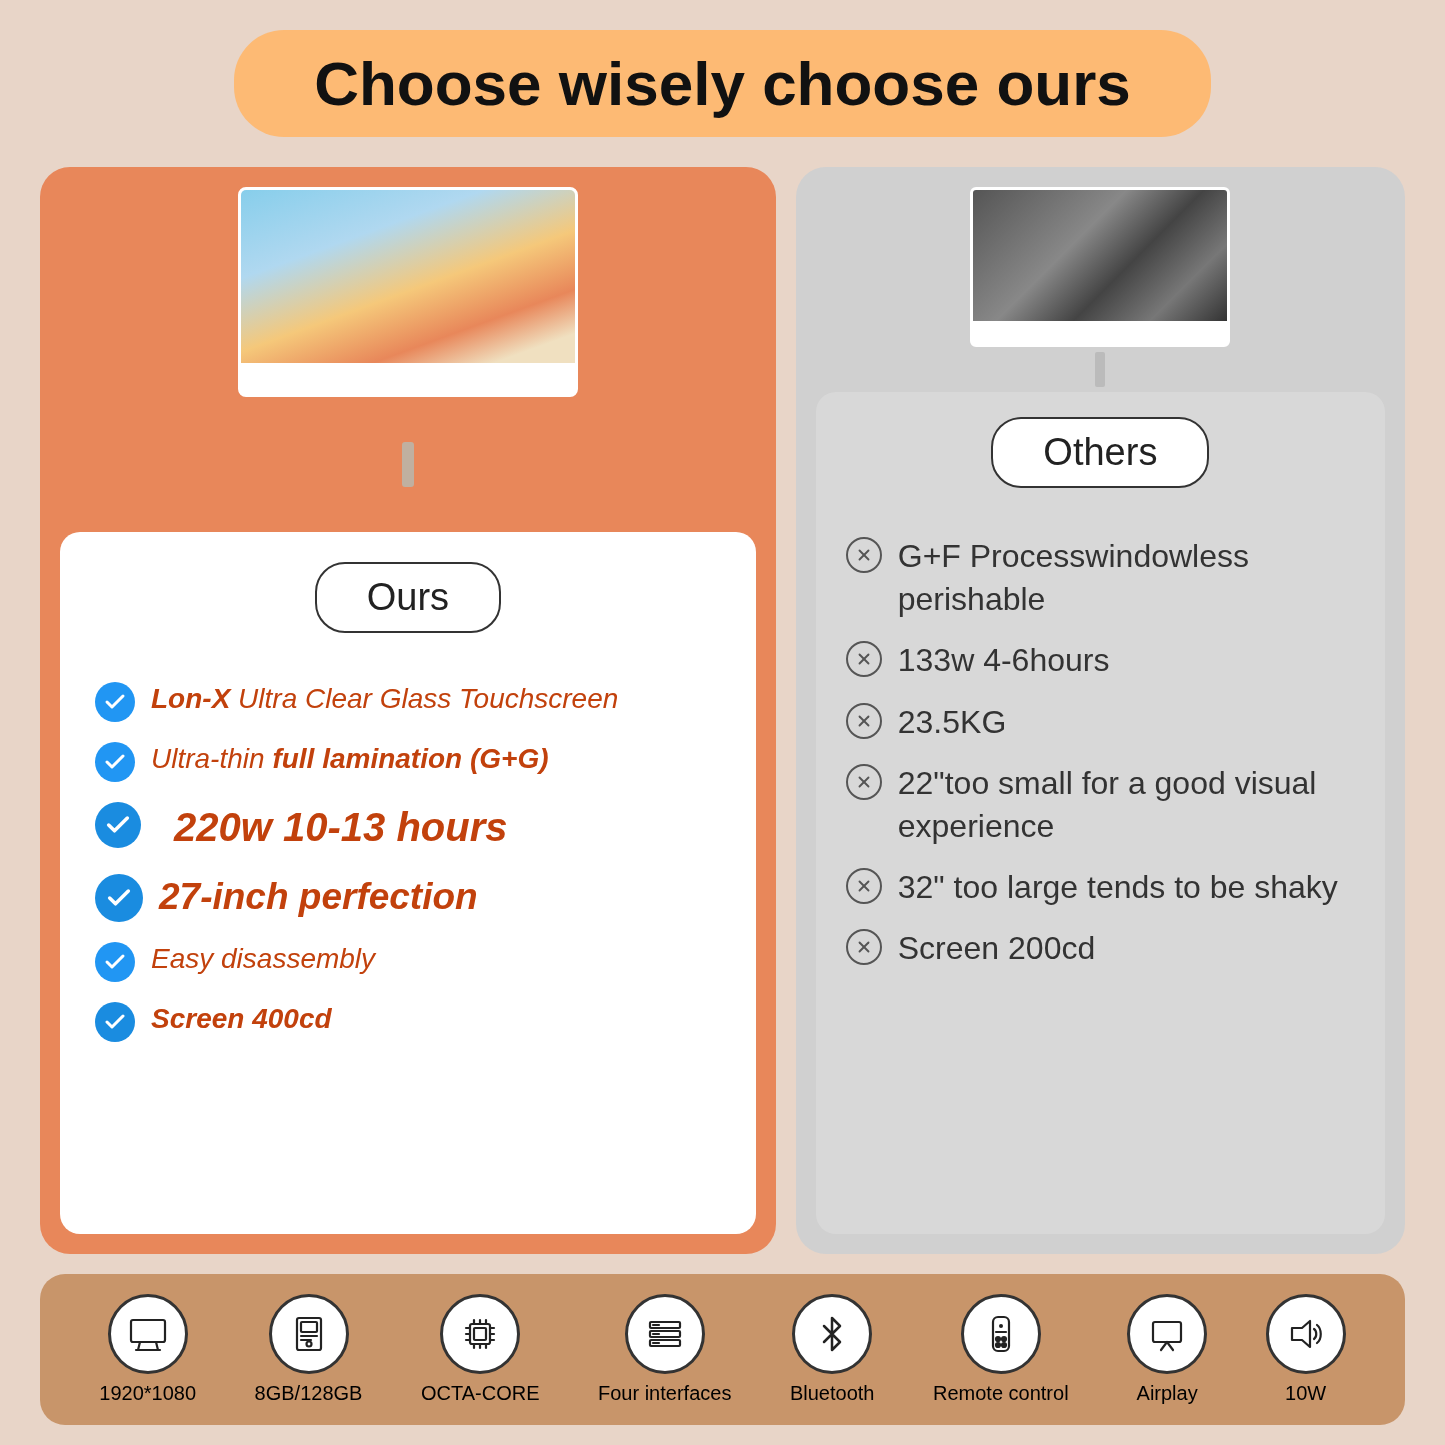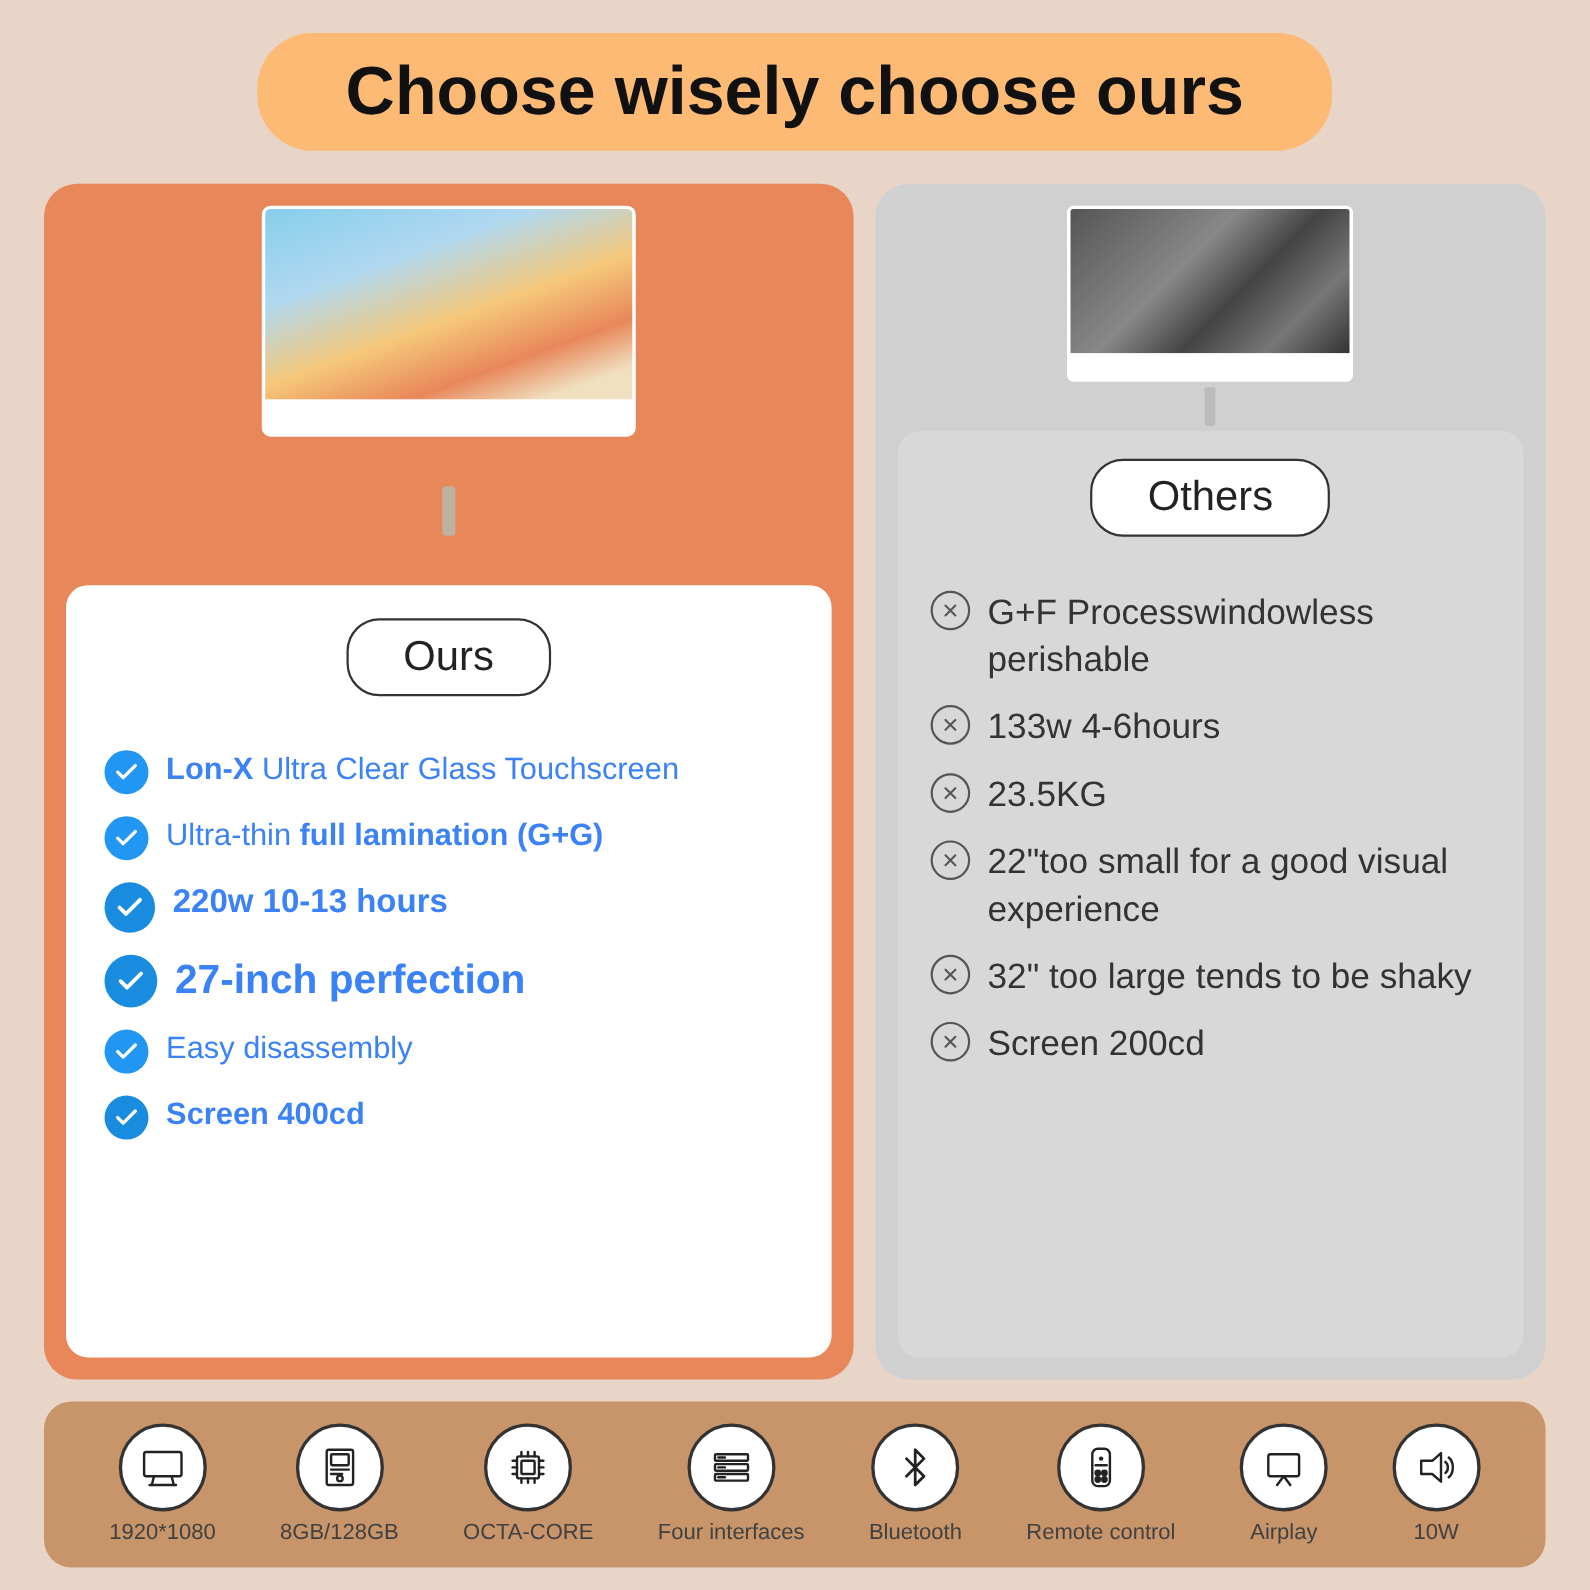--- a/index.html
+++ b/index.html
@@ -109,22 +109,23 @@
       align-items: center;
       justify-content: center;
       margin-top: 2px;
     }
     .check-icon svg {
       width: 24px;
       height: 24px;
     }
     .feature-text {
       font-size: 28px;
-      color: #3b82f6;
+      color: #c2410c;
       line-height: 1.35;
+      font-style: italic;
     }
     .feature-text b {
       font-weight: 700;
     }
 
     
     .others-panel {
       background: #d0d0d0;
       border-radius: 30px;
       flex: 0.9;
@@ -211,21 +212,21 @@
       display: flex;
       align-items: center;
       justify-content: center;
     }
     .icon-circle svg {
       width: 44px;
       height: 44px;
     }
     .icon-label {
       font-size: 20px;
-      color: #404040;
+      color: #000000;
       font-weight: 500;
       text-align: center;
     }
   </style>
 </head>
 <body>
 
 <div class="title-container">
   <span class="title-text">Choose wisely choose ours</span>
 </div>
@@ -264,21 +265,21 @@
           Ultra-thin <b>full lamination (G+G)</b>
         </div>
       </div>
 
       <div class="feature-item">
         <div class="check-icon" style="background:#1a8ce0; width:46px; height:46px; min-width:46px;">
           <svg viewBox="0 0 24 24" fill="none" stroke="white" stroke-width="3" stroke-linecap="round" stroke-linejoin="round" style="width:28px;height:28px;">
             <polyline points="20 6 9 17 4 12"></polyline>
           </svg>
         </div>
-        <div class="feature-text" style="font-weight:700; font-size:30px;">
+        <div class="feature-text" style="font-weight:700; font-size:40px;margin-left:17px;">
           220w 10-13 hours
         </div>
       </div>
 
 
       <div class="feature-item">
         <div class="check-icon" style="background:#1a8ce0; width:48px; height:48px; min-width:48px;">
           <svg viewBox="0 0 24 24" fill="none" stroke="white" stroke-width="3" stroke-linecap="round" stroke-linejoin="round" style="width:28px;height:28px;">
             <polyline points="20 6 9 17 4 12"></polyline>
           </svg>

